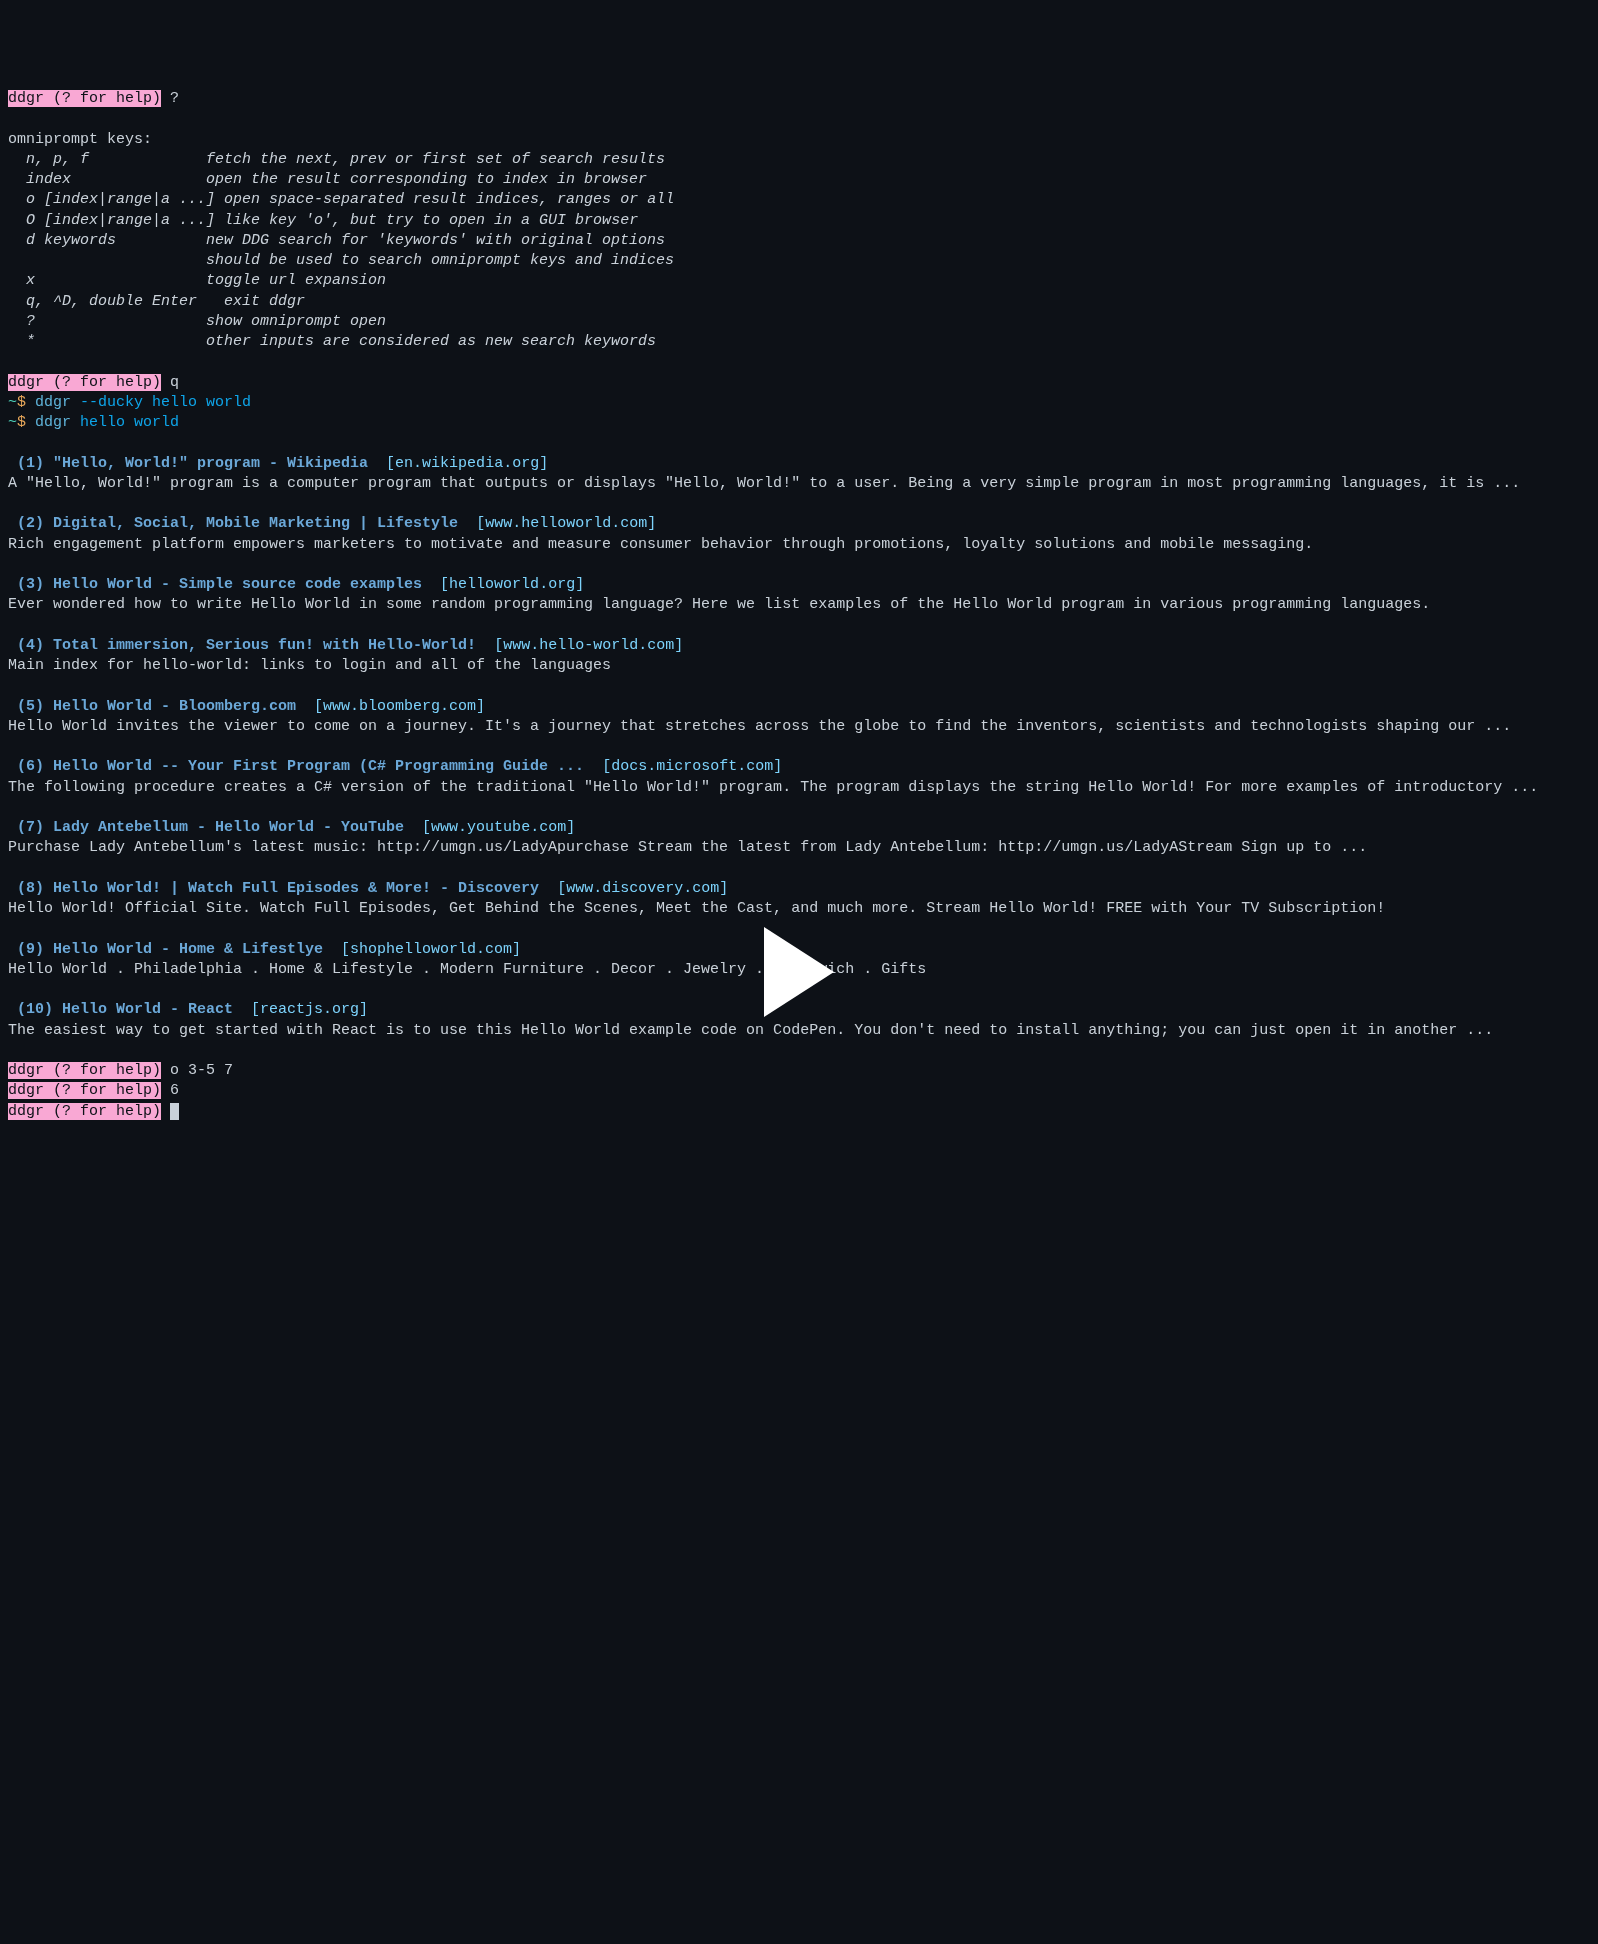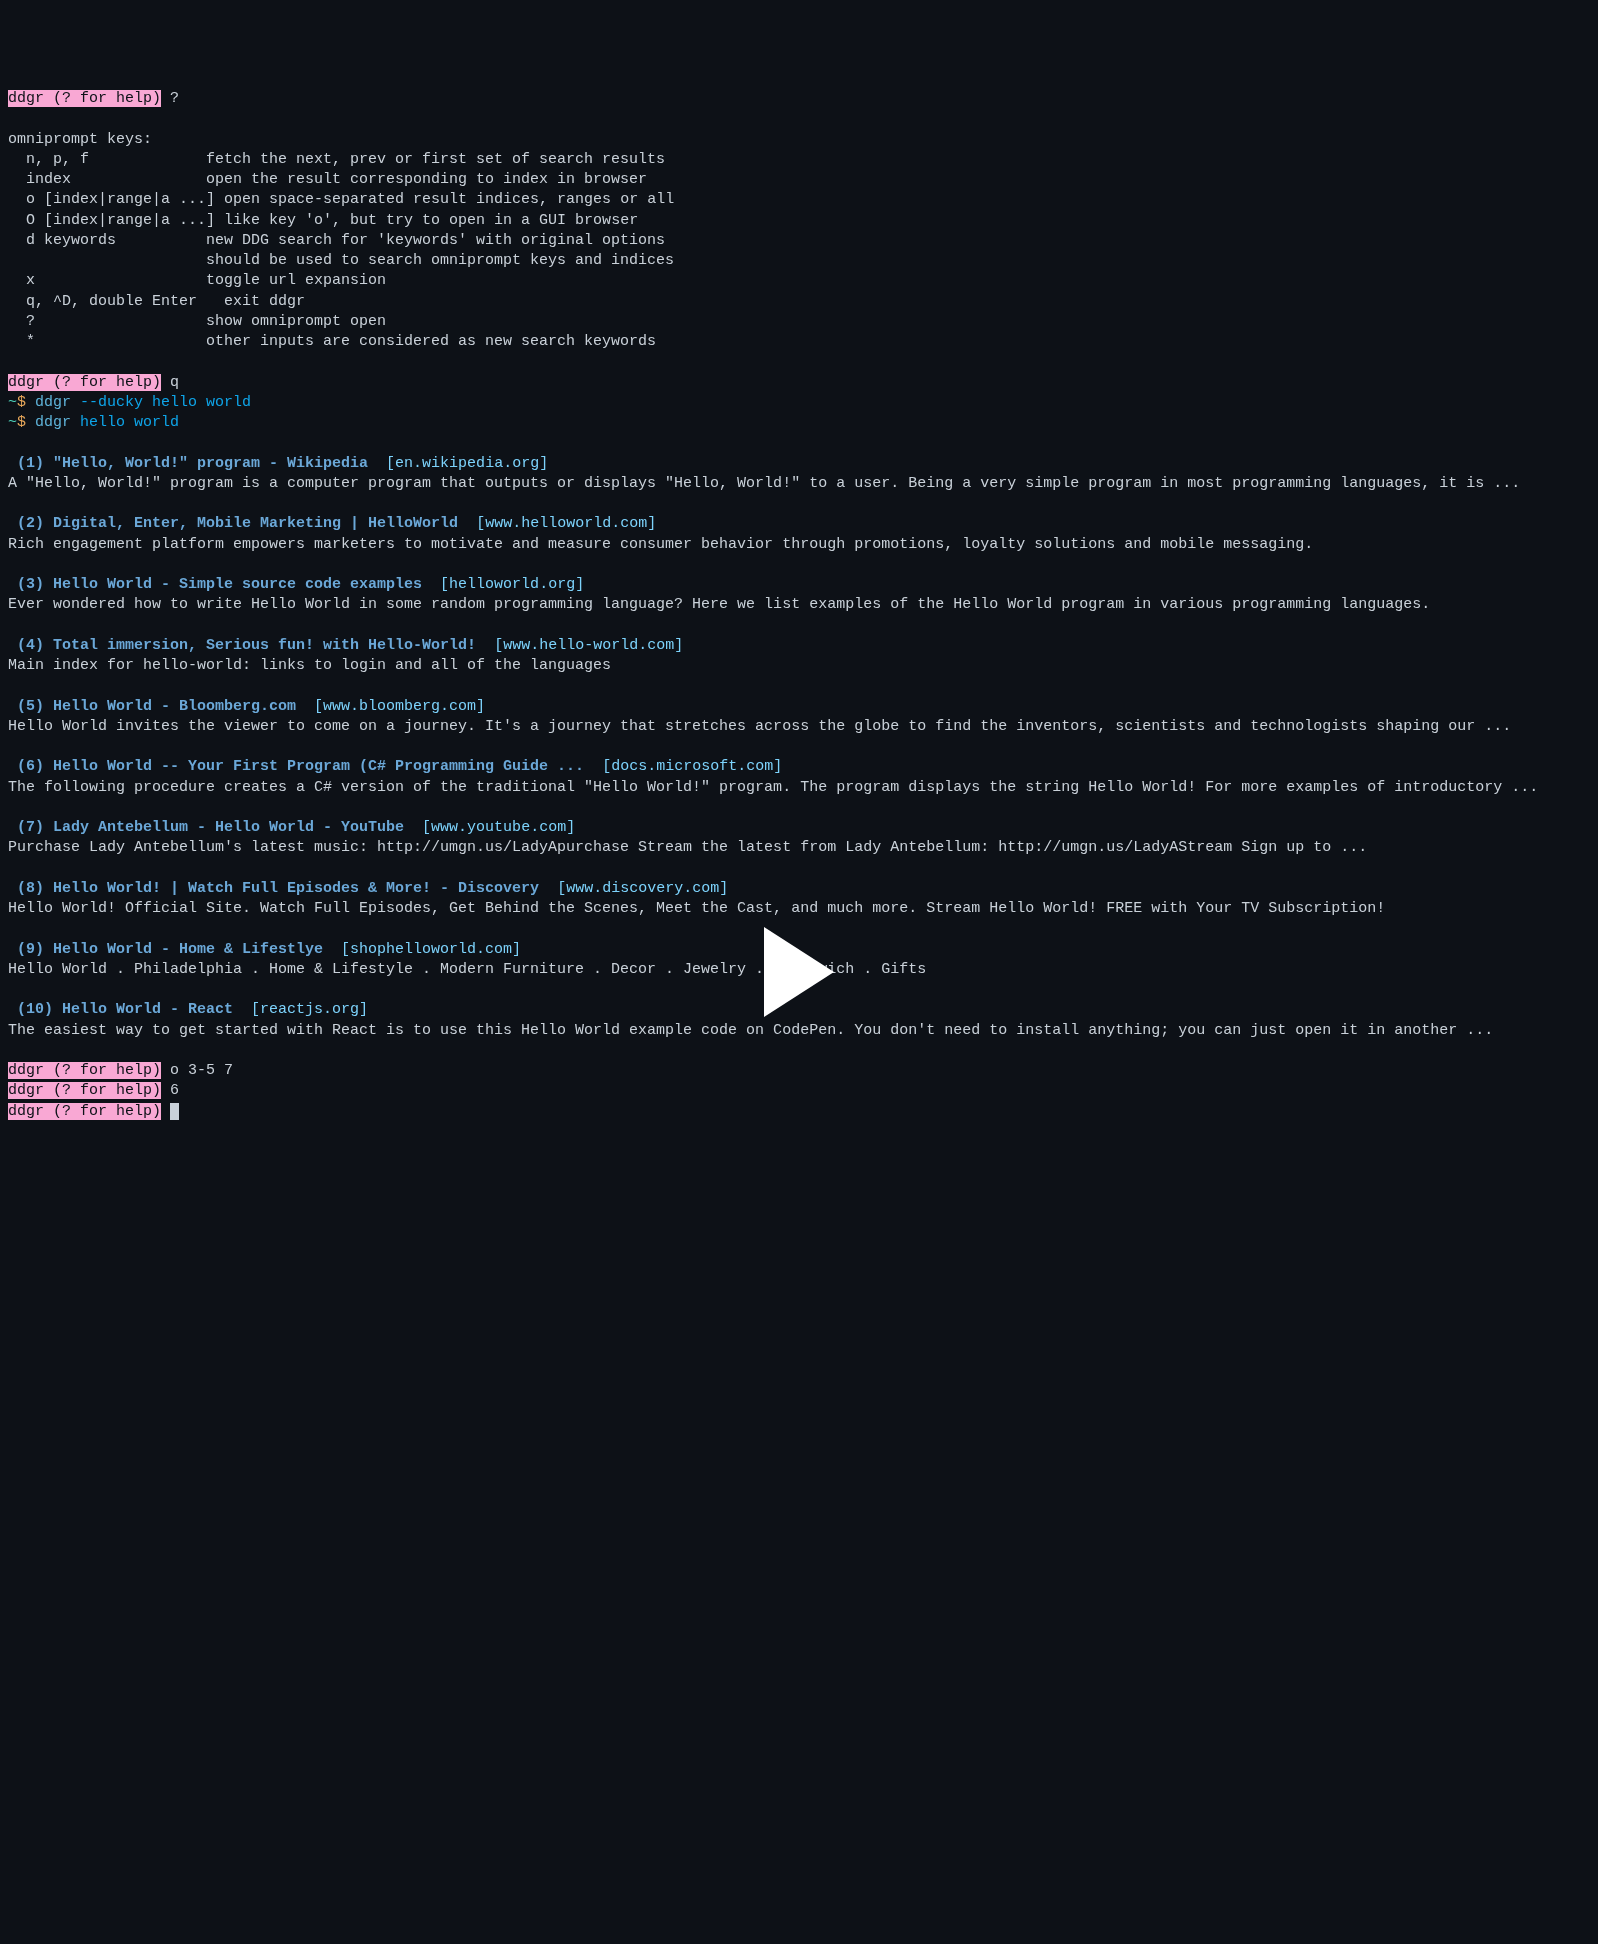--- a/index.html
+++ b/index.html
@@ -66,20 +66,21 @@
       height: 0;
       border-left: 70px solid #ffffff;
       border-top: 45px solid transparent;
       border-bottom: 45px solid transparent;
       z-index: 1000;
       pointer-events: auto;
       cursor: pointer;
     }
     .help-cols {
       display: inline;
+      font-style: italic;
     }
   </style>
 </head>
 <body>
 
 
 
 <div><span class="prompt-label">ddgr (? for help)</span><span> ?</span>
 
 <span class="help-text">omniprompt keys:</span>
@@ -94,21 +95,21 @@
 <span><span class="help-cols">  ?                   </span><span class="help-cols">show omniprompt open</span></span>
 <span><span class="help-cols">  *                   </span><span class="help-cols">other inputs are considered as new search keywords</span></span>
 
 <span class="prompt-label">ddgr (? for help)</span><span> q</span>
 <span class="prompt-tilde">~</span><span class="prompt-dollar">$ </span><span class="cmd">ddgr</span><span class="args"> --ducky hello world</span>
 <span class="prompt-tilde">~</span><span class="prompt-dollar">$ </span><span class="cmd">ddgr</span><span class="args"> hello world</span>
 
 <span class="result-idx"> (1) </span><span class="result-title">"Hello, World!" program - Wikipedia</span>  <span class="result-url">[en.wikipedia.org]</span>
 <span class="result-desc">A "Hello, World!" program is a computer program that outputs or displays "Hello, World!" to a user. Being a very simple program in most programming languages, it is ...</span>
 
-<span class="result-idx"> (2) </span><span class="result-title">Digital, Enter, Mobile Marketing | HelloWorld</span>  <span class="result-url">[www.helloworld.com]</span>
+<span class="result-idx"> (2) </span><span class="result-title">Digital, Social, Mobile Marketing | Lifestyle</span>  <span class="result-url">[www.helloworld.com]</span>
 <span class="result-desc">Rich engagement platform empowers marketers to motivate and measure consumer behavior through promotions, loyalty solutions and mobile messaging.</span>
 
 <span class="result-idx"> (3) </span><span class="result-title">Hello World - Simple source code examples</span>  <span class="result-url">[helloworld.org]</span>
 <span class="result-desc">Ever wondered how to write Hello World in some random programming language? Here we list examples of the Hello World program in various programming languages.</span>
 
 <span class="result-idx"> (4) </span><span class="result-title">Total immersion, Serious fun! with Hello-World!</span>  <span class="result-url">[www.hello-world.com]</span>
 <span class="result-desc">Main index for hello-world: links to login and all of the languages</span>
 
 <span class="result-idx"> (5) </span><span class="result-title">Hello World - Bloomberg.com</span>  <span class="result-url">[www.bloomberg.com]</span>
 <span class="result-desc">Hello World invites the viewer to come on a journey. It's a journey that stretches across the globe to find the inventors, scientists and technologists shaping our ...</span>

